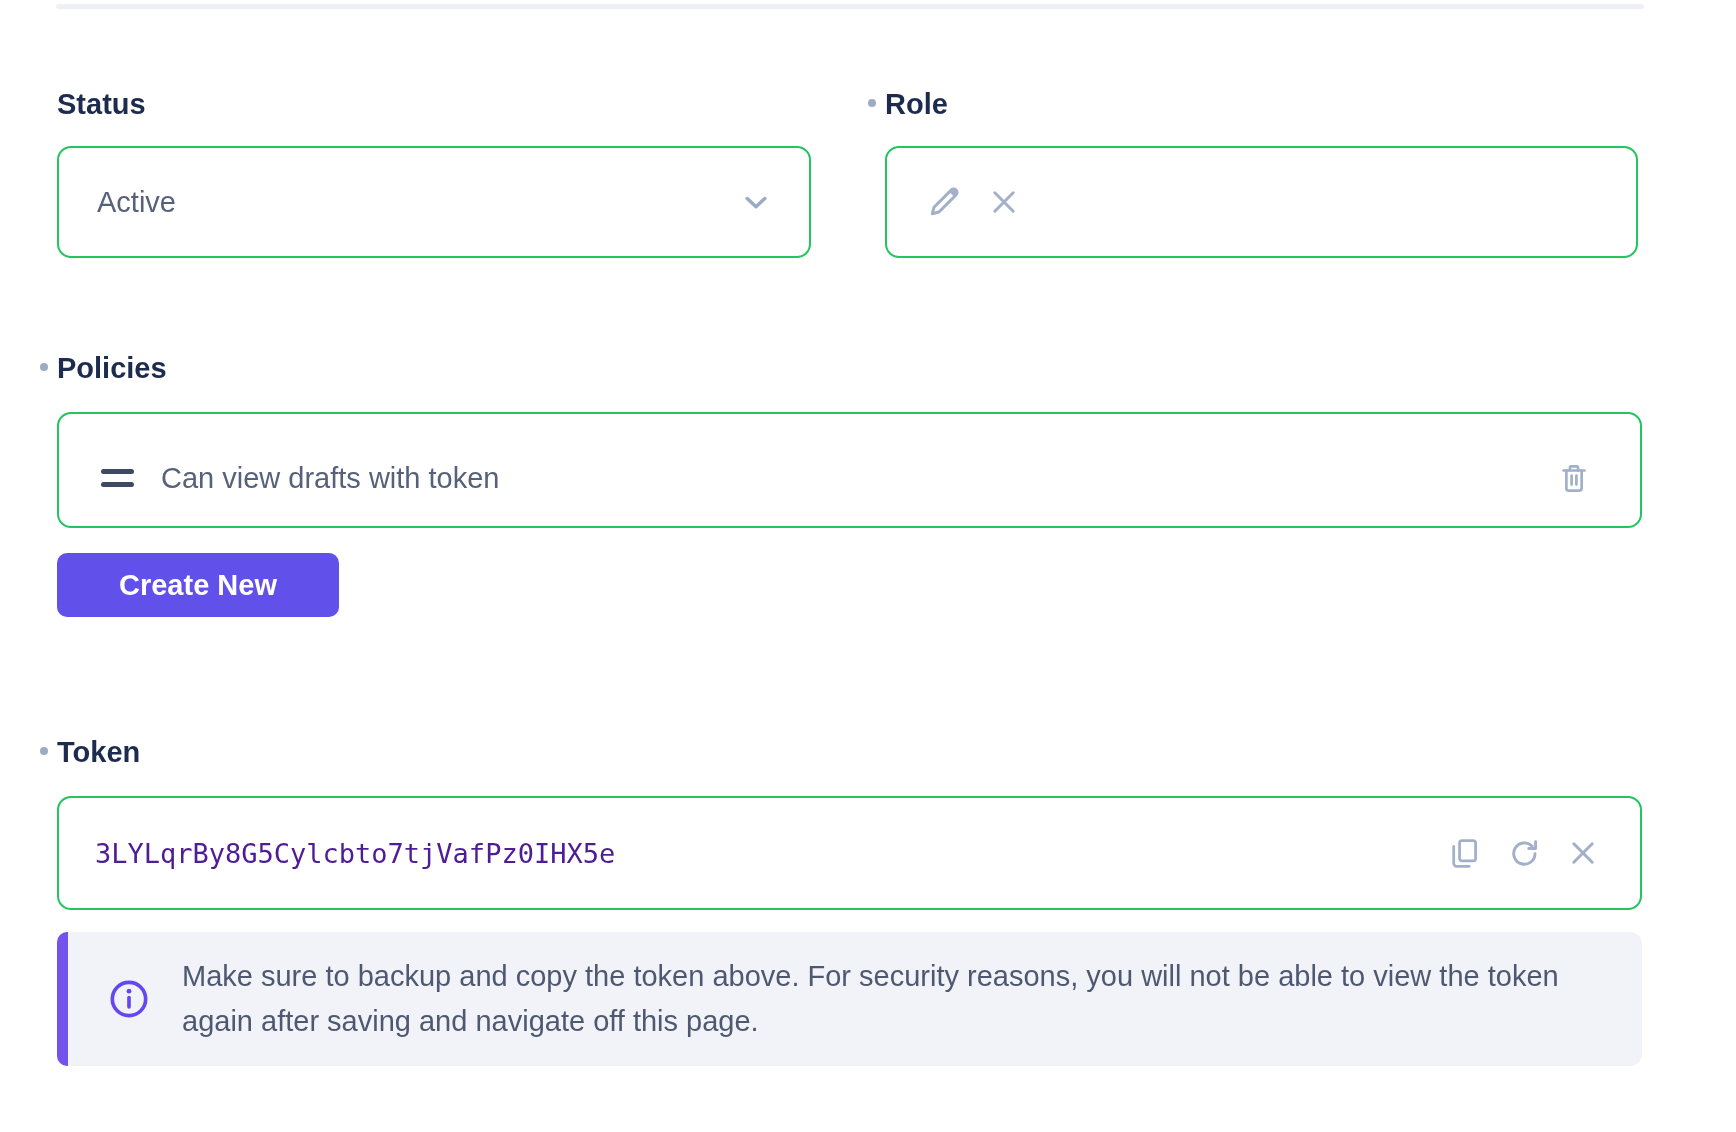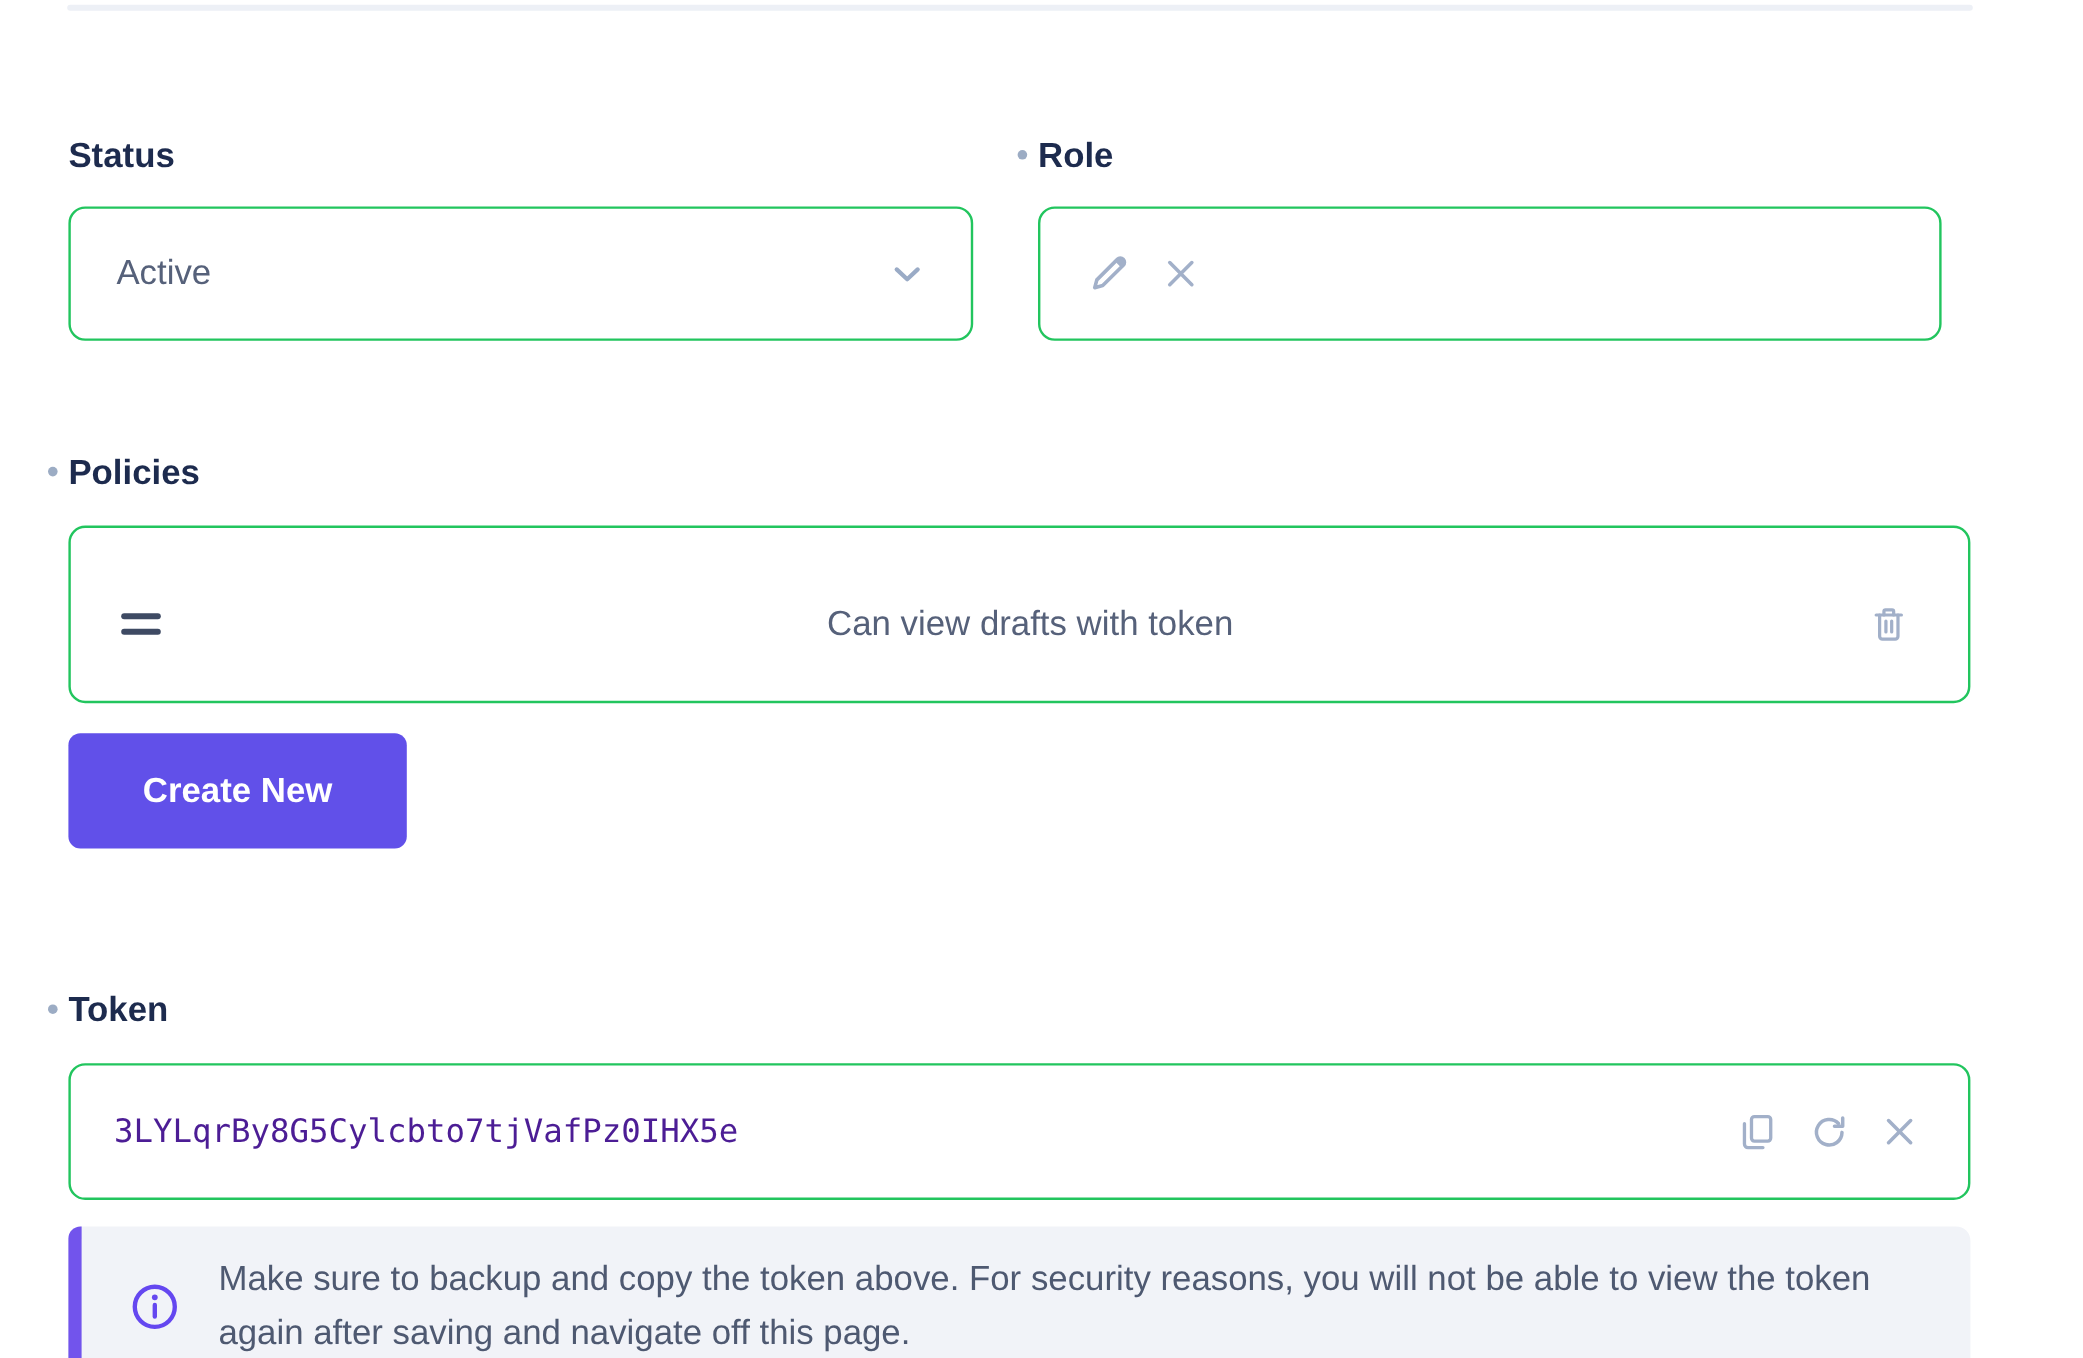--- a/index.html
+++ b/index.html
@@ -20,21 +20,21 @@
   .label-row { position: relative; height: 36px; display: flex; align-items: center; }
   .label {
     font-size: 29px; font-weight: 700; color: #1d2b4e; line-height: 36px;
   }
   .req-dot {
     position: absolute; left: -17px; top: 13px;
     width: 8px; height: 8px; border-radius: 50%;
     background: #9cacc4;
   }
 
-  .row-two { display: flex; gap: 54px; margin-top: 112px; }
+  .row-two { display: flex; gap: 74px; margin-top: 86px; }
   .col-a { width: 754px; }
   .col-b { width: 753px; position: relative; }
   .row-two .label-row { margin-bottom: 24px; }
 
   .field {
     height: 112px; width: 100%;
     background: #ffffff;
     border: 2px solid #22c55e;
     border-radius: 14px;
     display: flex; align-items: center;
@@ -42,37 +42,36 @@
     font-size: 29px; color: #56617a;
     cursor: pointer;
   }
   .field .value { flex: 1 1 auto; }
   .icon-group { display: flex; align-items: center; gap: 24px; }
   .icon-btn { display: flex; align-items: center; justify-content: center; cursor: pointer; background: none; border: none; padding: 0; }
 
   
   .section-label { margin-top: 92px; }
   .policy-row {
-    margin-top: 26px; height: 148px;
+    margin-top: 26px; height: 116px;
     padding: 16px 48px 0 42px;
     cursor: default;
-    text-align: center;
   }
   .drag-handle {
     display: inline-flex; flex-direction: column; gap: 8px;
     margin-right: 27px; cursor: grab; padding: 6px 0;
   }
   .drag-handle i {
     display: block; width: 33px; height: 5px;
     background: #3e4a63; border-radius: 3px;
   }
 
   .btn-row { display: flex; gap: 17px; margin-top: 25px; }
   .btn {
-    height: 96px; min-width: 282px; padding: 0 46px;
+    height: 64px; min-width: 282px; padding: 0 46px;
     background: #6150e9; color: #ffffff;
     font-family: "Liberation Sans", sans-serif;
     font-size: 29px; font-weight: 700;
     border: none; border-radius: 10px; cursor: pointer;
   }
 
   
   .token-label { margin-top: 117px; }
   .token-field { margin-top: 26px; height: 114px; padding: 0 40px 0 36px; cursor: default; }
   .mono {

